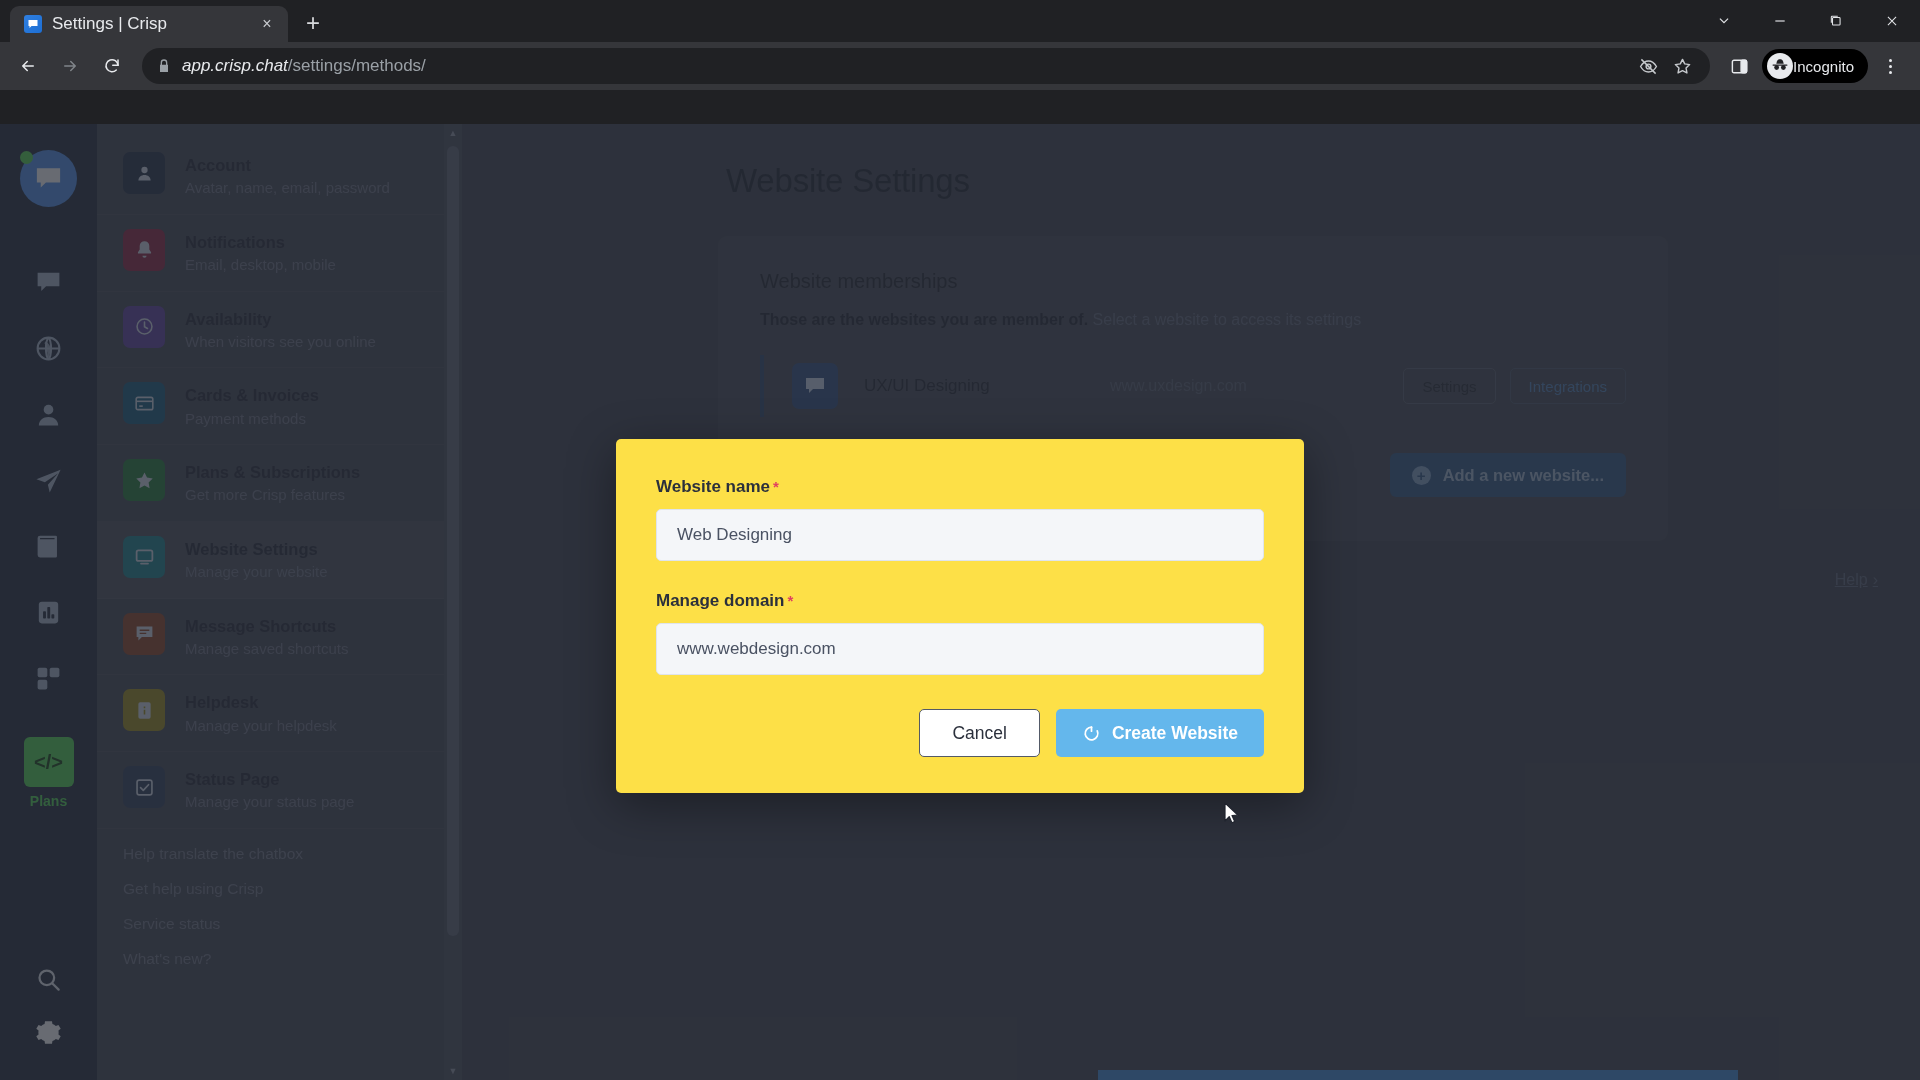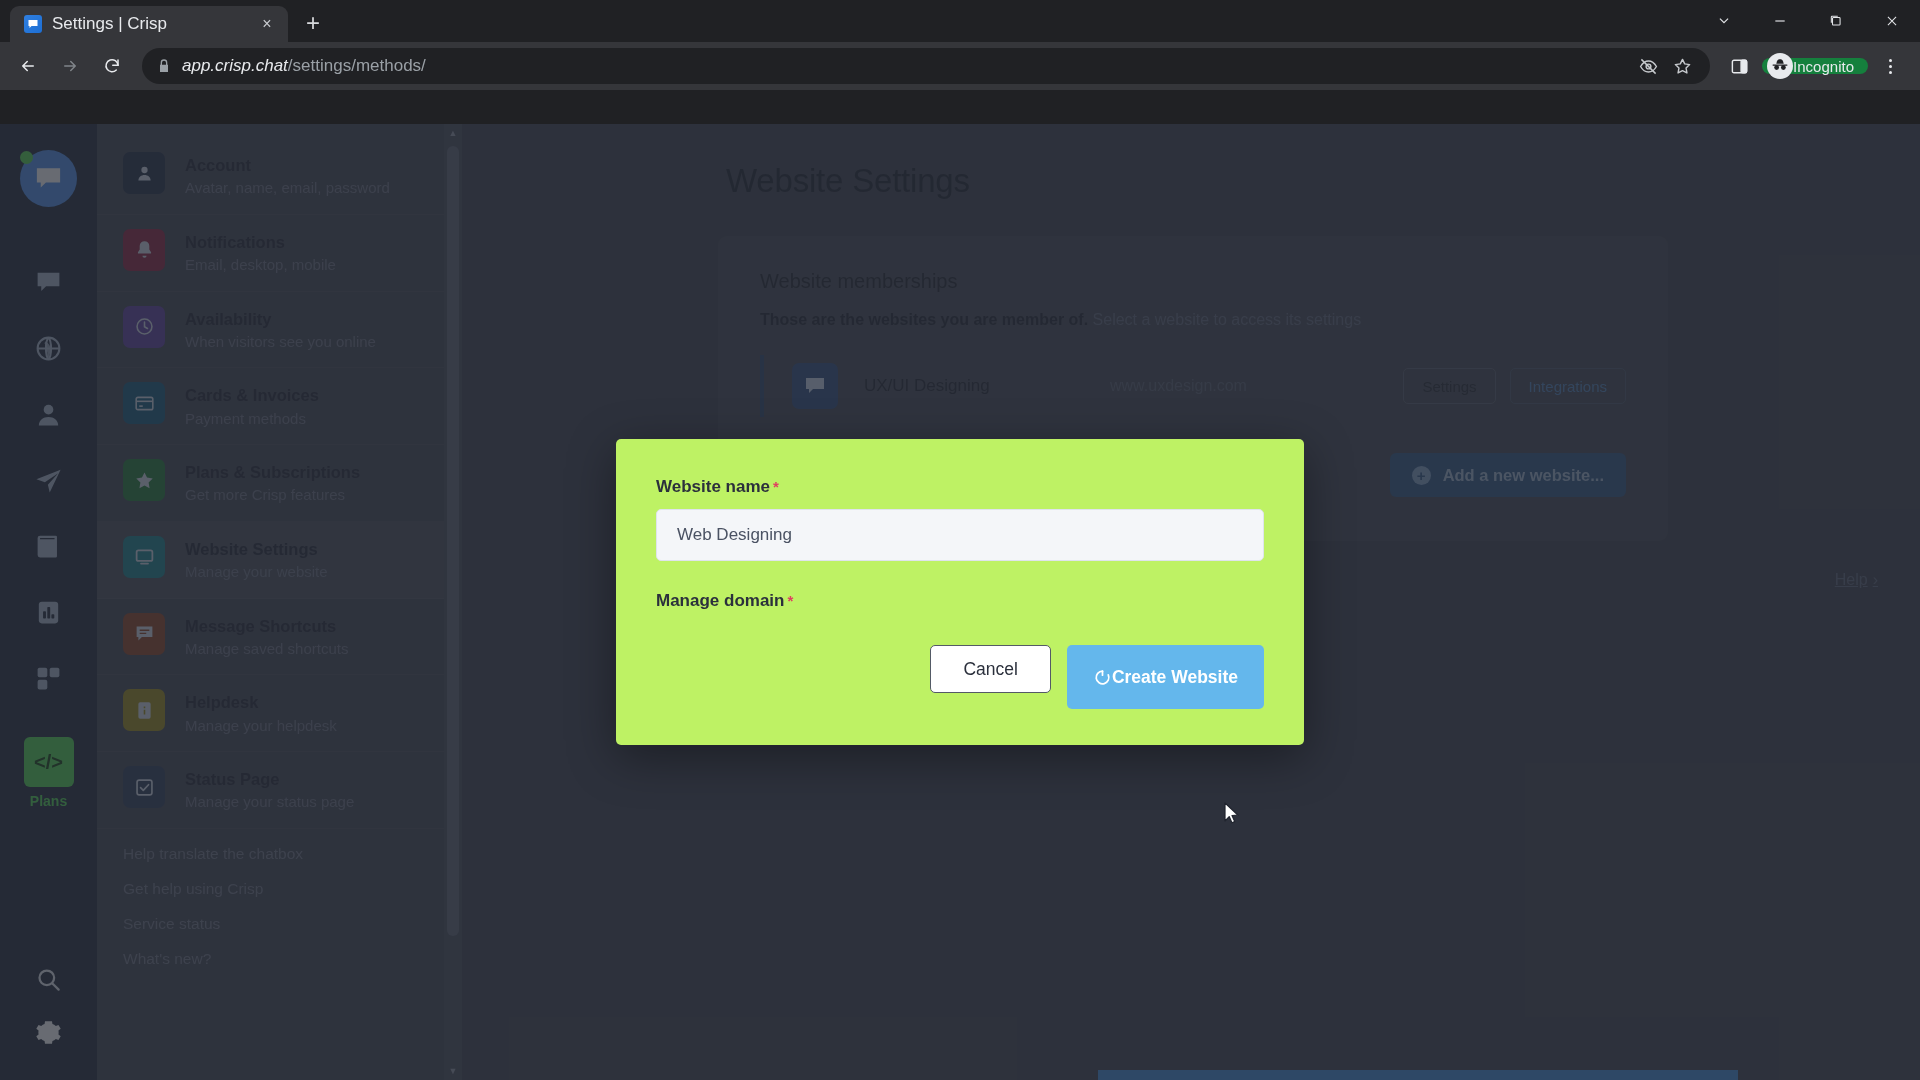--- a/index.html
+++ b/index.html
@@ -77,21 +77,21 @@
   .lock { width: 16px; height: 16px; color: #9aa0a6; flex: none; }
   .url { font-size: 17px; color: #9aa0a6; white-space: nowrap; }
   .url b { color: #e8eaed; font-weight: 400; font-style: italic; }
   .omni-right { display: flex; align-items: center; gap: 6px; margin-left: auto; }
   .omni-icon { width: 28px; height: 28px; display: flex; align-items: center; justify-content: center; color: #c6c9cd; }
   .omni-icon svg { width: 19px; height: 19px; }
   .tb-right { display: flex; align-items: center; gap: 4px; padding-right: 4px; }
   .sidepanel-btn { width: 38px; height: 38px; display: flex; align-items:center; justify-content:center; color:#e8eaed; }
   .sidepanel-btn svg { width: 19px; height: 19px; }
   .incognito-pill {
-    height: 16px; background: #15803d; border-radius: 17px;
+    height: 34px; background: #000000; border-radius: 17px;
     display: flex; align-items: center; gap: 0; padding: 0 14px 0 5px;
   }
   .incog-avatar {
     width: 26px; height: 26px; border-radius: 50%;
     background: #e8eaed; display: flex; align-items: center; justify-content: center;
   }
   .incog-avatar svg { width: 18px; height: 18px; }
   .incog-label { color: #e8eaed; font-size: 15px; }
   .kebab {
     width: 36px; height: 38px; display: flex; flex-direction: column;
@@ -274,21 +274,21 @@
   
   .overlay {
     position: absolute; inset: 0;
     background: rgba(40,44,54,0.70);
   }
 
   
   .modal {
     position: absolute;
     left: 616px; top: 315px; width: 688px;
-    background: #bef264;
+    background: #fde047;
     border-radius: 5px;
     box-shadow: 0 12px 48px rgba(0,0,0,0.38);
     padding: 38px 40px 36px 40px;
   }
   .field-label {
     font-size: 17px; color: #2b303c; font-weight: 700;
     margin-bottom: 12px;
   }
   .req { color: #e04060; font-size: 15px; margin-left: 3px; }
   .field-input {
@@ -305,24 +305,24 @@
     margin-top: 34px; display: flex; justify-content: flex-end; gap: 16px;
   }
   .btn-cancel {
     height: 48px; padding: 0 32px;
     background: #fff; border: 1px solid #545a66; border-radius: 5px;
     color: #2b303c; font-size: 17.5px; font-weight: 400;
     display: flex; align-items: center; justify-content: center;
     font-family: "Liberation Sans", sans-serif;
   }
   .btn-create {
-    height: 64px; padding: 12px 26px;
+    height: 48px; padding: 12px 26px;
     background: #64b7ec; border: none; border-radius: 5px;
     color: #ffffff; font-size: 17.5px; font-weight: 700;
-    display: flex; align-items: center; justify-content: center; 
+    display: flex; align-items: center; justify-content: center; gap: 11px;
     font-family: "Liberation Sans", sans-serif;
   }
   .btn-create svg { width: 19px; height: 19px; }
 
   .cursor { position: absolute; left: 1224px; top: 678px; width: 18px; height: 24px; }
 </style>
 </head>
 <body>
 
 <div class="browser">
@@ -660,20 +660,21 @@
 
     <div class="modal">
       <div class="field-label">
         <span>Website name</span><span class="req">*</span>
       </div>
       <div class="field-input" placeholder="Your website name">Web Designing</div>
       <div class="field-gap"></div>
       <div class="field-label">
         <span>Manage domain</span><span class="req">*</span>
       </div>
+      <div class="field-input" placeholder="Your website domain">www.webdesign.com</div>
       <div class="modal-actions">
         <button class="btn-cancel">Cancel</button>
         <button class="btn-create">
           <svg viewBox="0 0 24 24" fill="none" stroke="currentColor" stroke-width="2.2" stroke-linecap="round">
               <path d="M12 4v5"></path>
               <path d="M12 4a8 8 0 107.3 4.7"></path>
             </svg>
           <span>Create Website</span>
         </button>
       </div>

